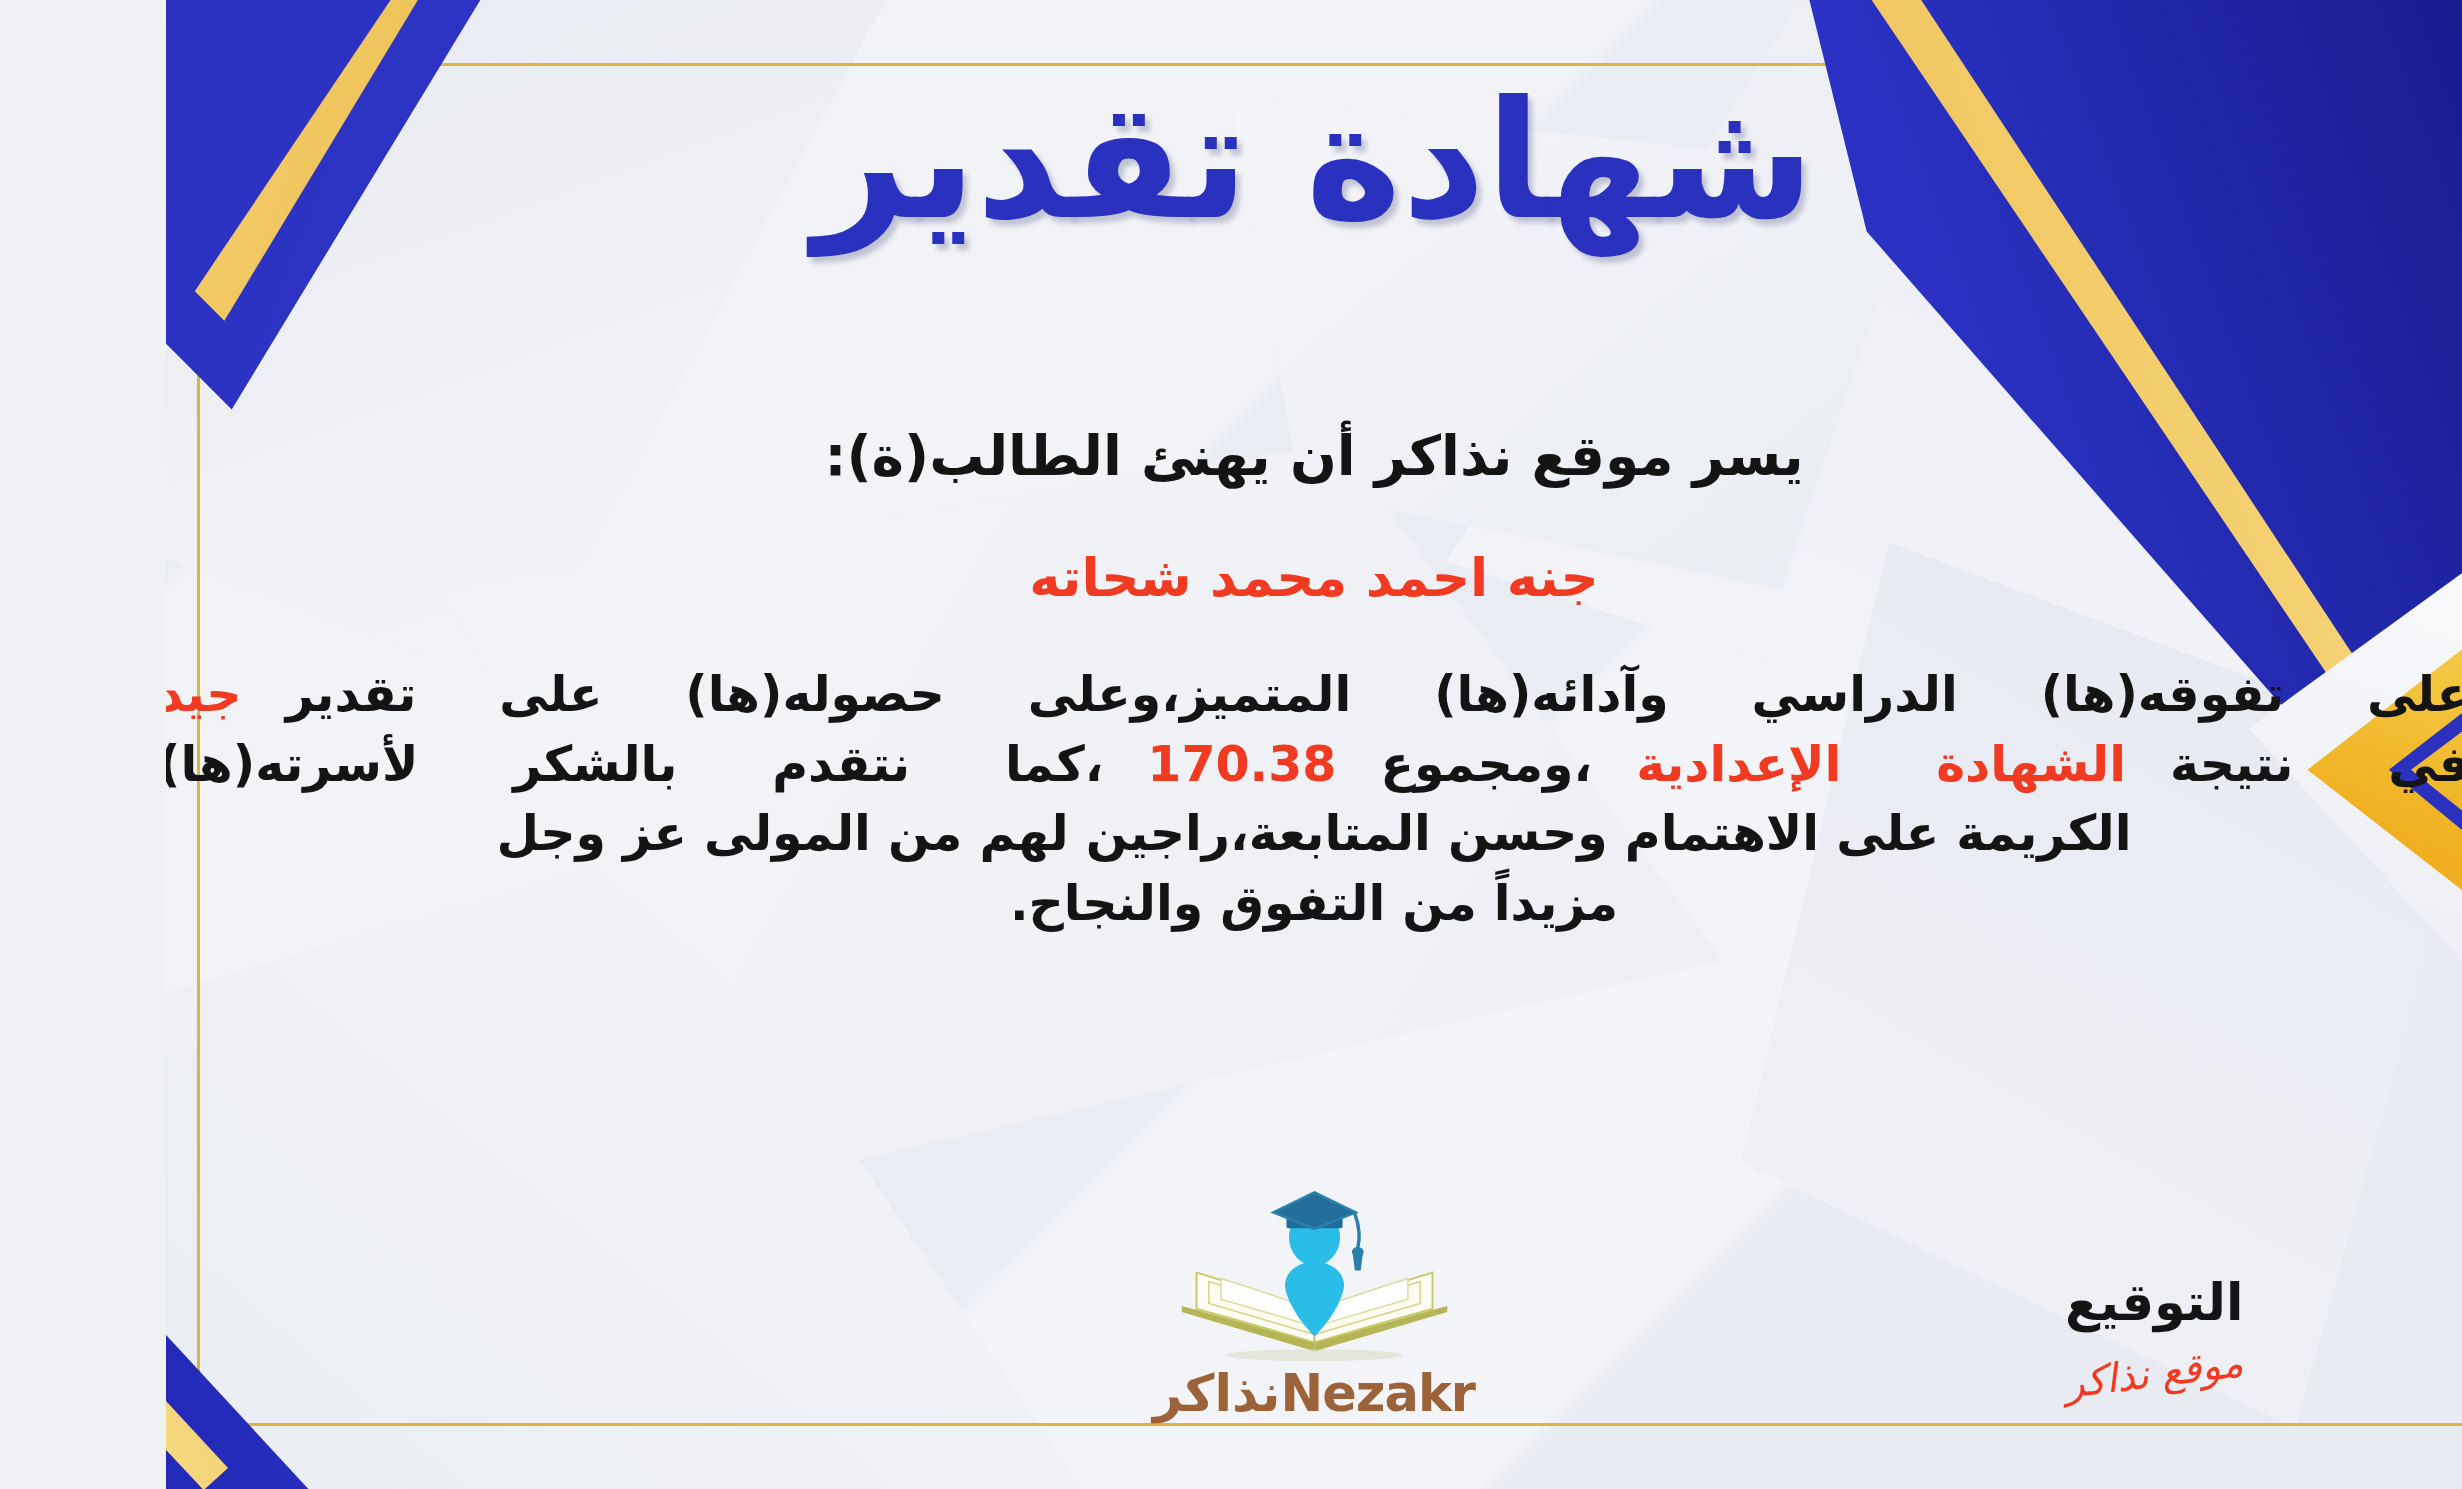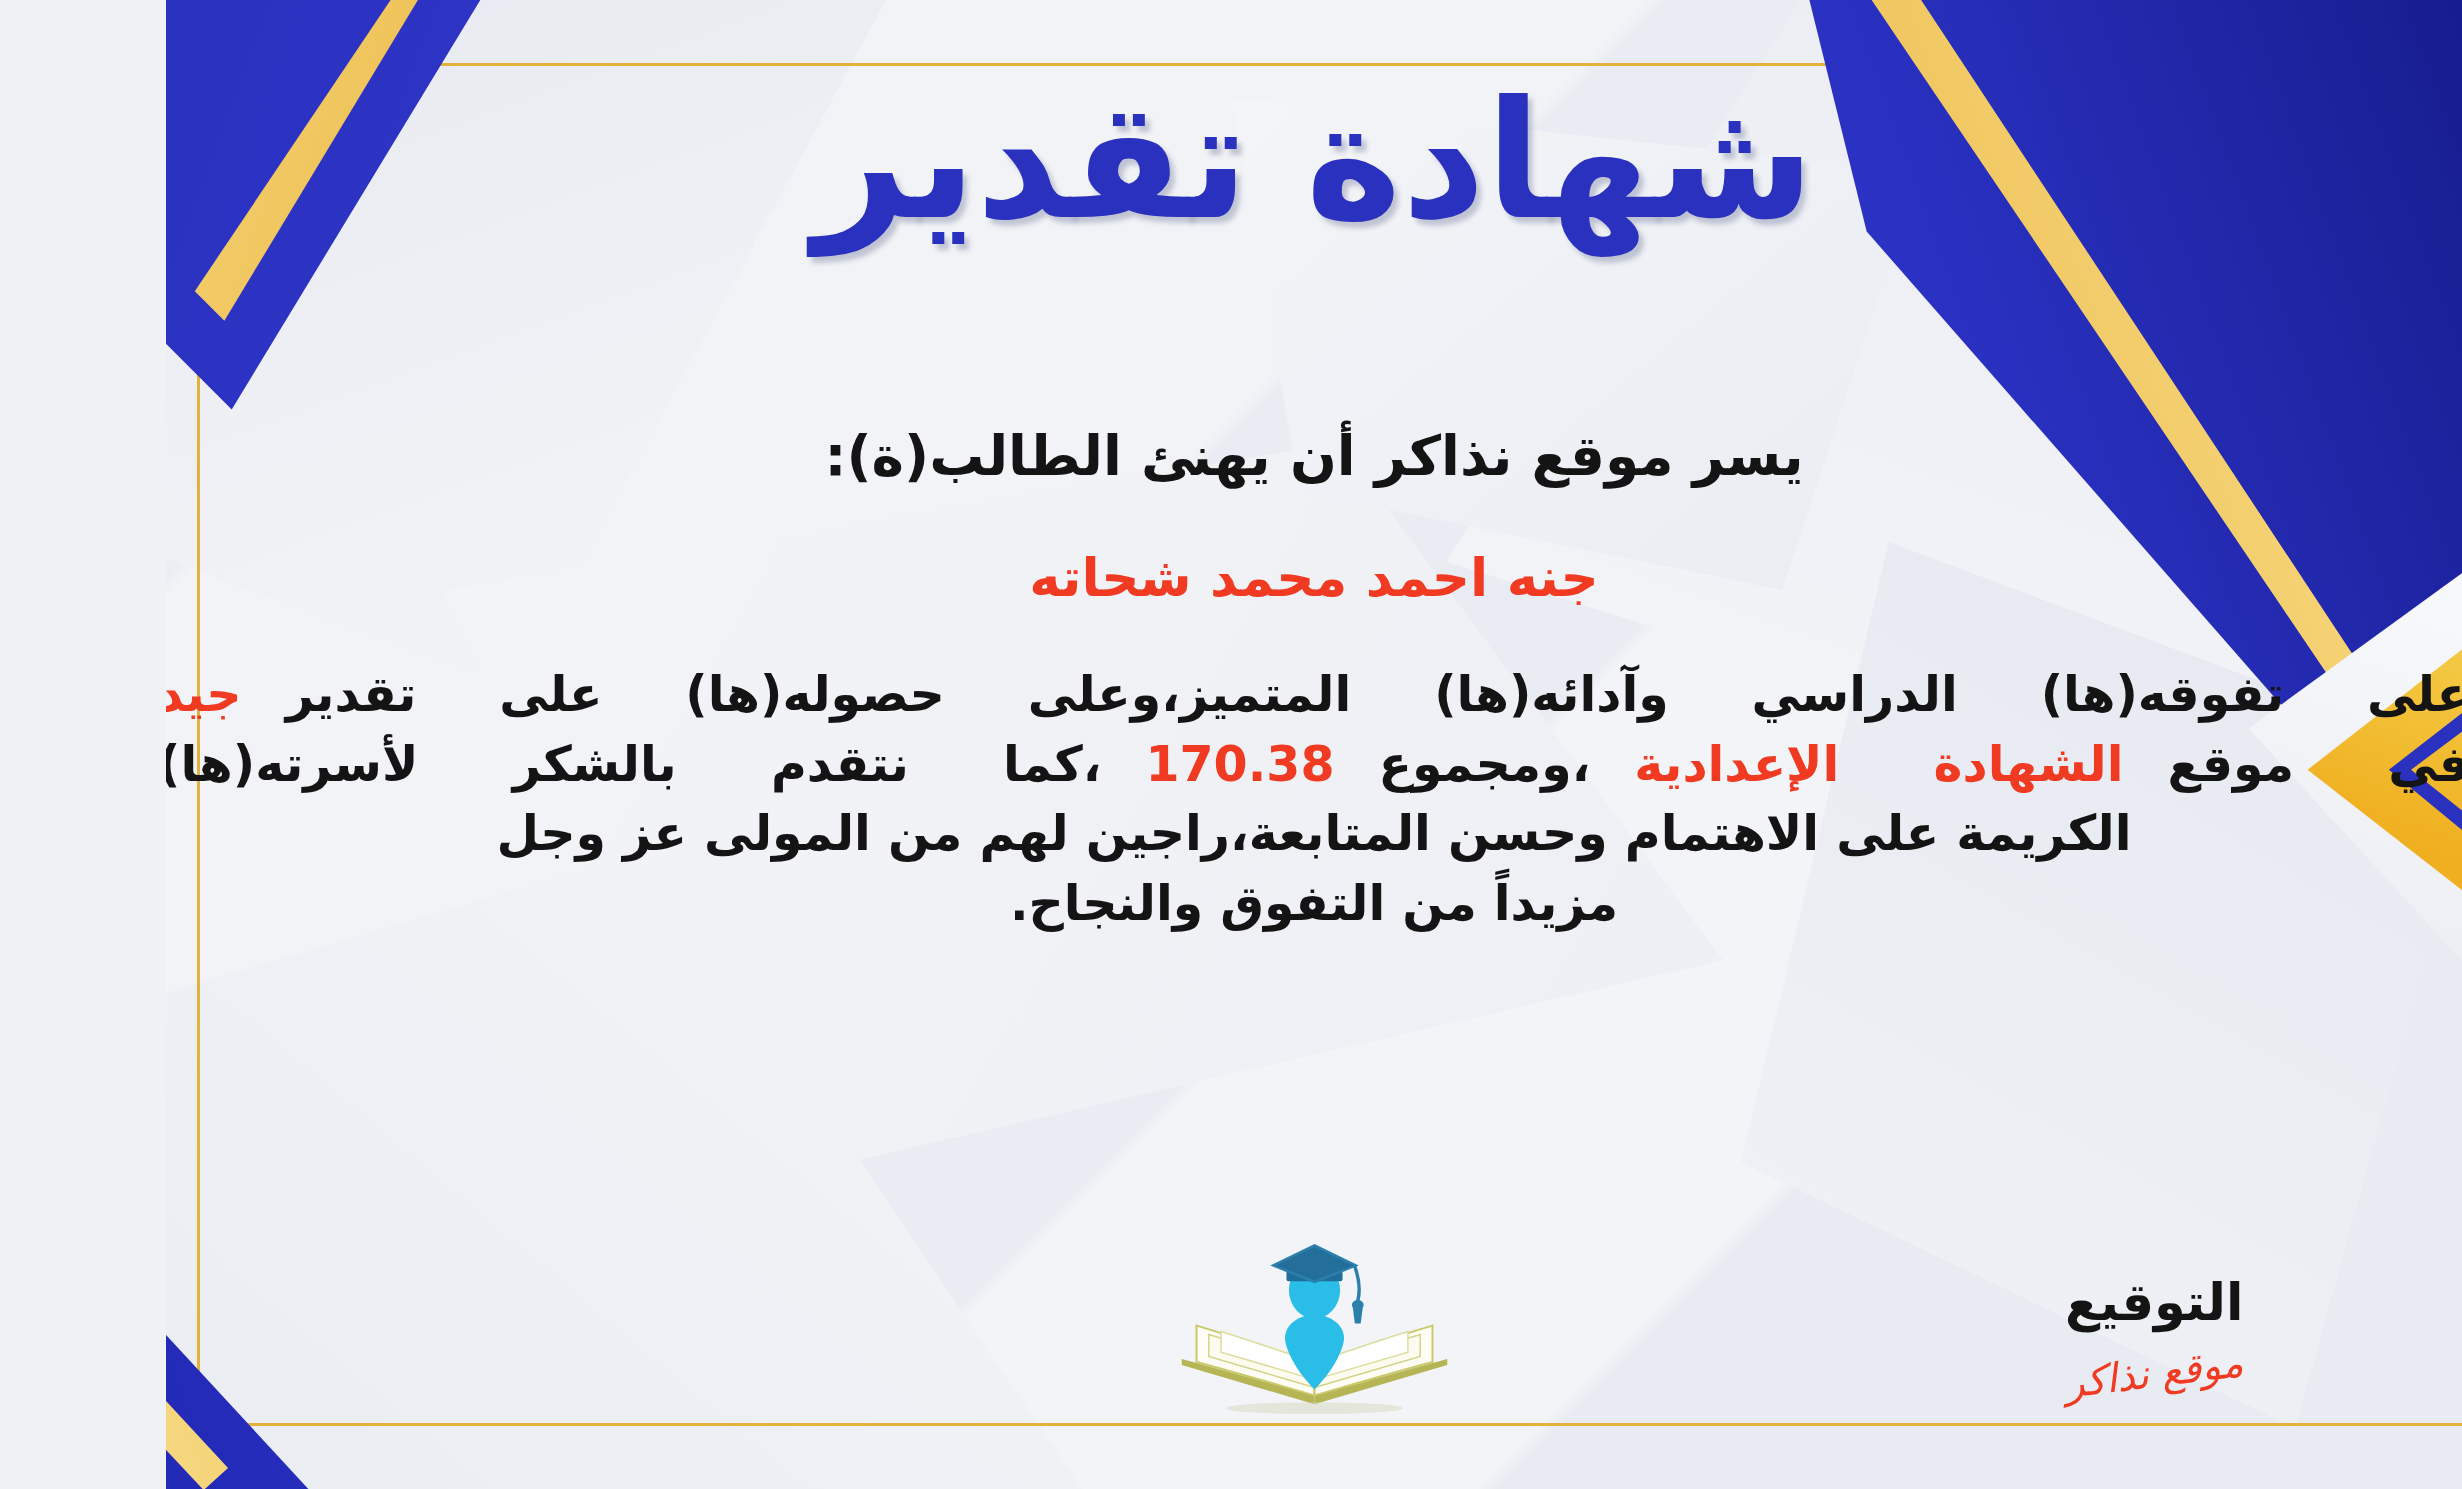--- a/index.html
+++ b/index.html
@@ -179,21 +179,21 @@
 
     <div class="student-name">جنه احمد محمد شحاته</div>
 
     <div class="body-block">
 
       <div class="body-line l1">
         <span>على تفوقه(ها) الدراسي وآدائه(ها) المتميز،وعلى حصوله(ها) على تقدير</span><span class="sp"></span><span class="hl">جيد</span>
       </div>
 
       <div class="body-line l2">
-        <span>في موقع</span><span class="sp"></span><span class="hl">الشهادة الإعدادية</span><span class="sp"></span><span>،ومجموع</span><span class="sp"></span><span class="hl">170.38</span><span class="sp"></span><span>،كما نتقدم بالشكر لأسرته(ها)</span>
+        <span>في نتيجة</span><span class="sp"></span><span class="hl">الشهادة الإعدادية</span><span class="sp"></span><span>،ومجموع</span><span class="sp"></span><span class="hl">170.38</span><span class="sp"></span><span>،كما نتقدم بالشكر لأسرته(ها)</span>
       </div>
 
       <div class="body-line l3">الكريمة على الاهتمام وحسن المتابعة،راجين لهم من المولى عز وجل</div>
 
       <div class="body-line l4">مزيداً من التفوق والنجاح.</div>
     </div>
 
     <div class="signature-area">
       <div class="sig-label">التوقيع</div>
       <div class="sig-script">موقع نذاكر</div>
@@ -220,17 +220,20 @@
         <rect x="253" y="46" width="114" height="34" rx="4" fill="#1F6E99"></rect>
         <rect x="258" y="50" width="104" height="10" fill="#F2F6F8"></rect>
 
         <path d="M310 4 L400 48 L310 84 L220 48 Z" fill="#2B7FAD"></path>
         <path d="M310 10 L388 48 L310 78 L232 48 Z" fill="#246F99"></path>
 
         <path d="M392 50 C402 78 402 104 398 120" stroke="#2B7FAD" stroke-width="7" fill="none"></path>
         <ellipse cx="398" cy="128" rx="12" ry="10" fill="#2B7FAD"></ellipse>
         <path d="M388 134 L408 134 L404 166 L392 166 Z" fill="#2B7FAD"></path>
       </svg>
+      <div class="logo-text">
+        <span>Nezakr</span><span>نذاكر</span>
+      </div>
     </div>
 
   </div>
 </div>
 
 
 </body></html>

